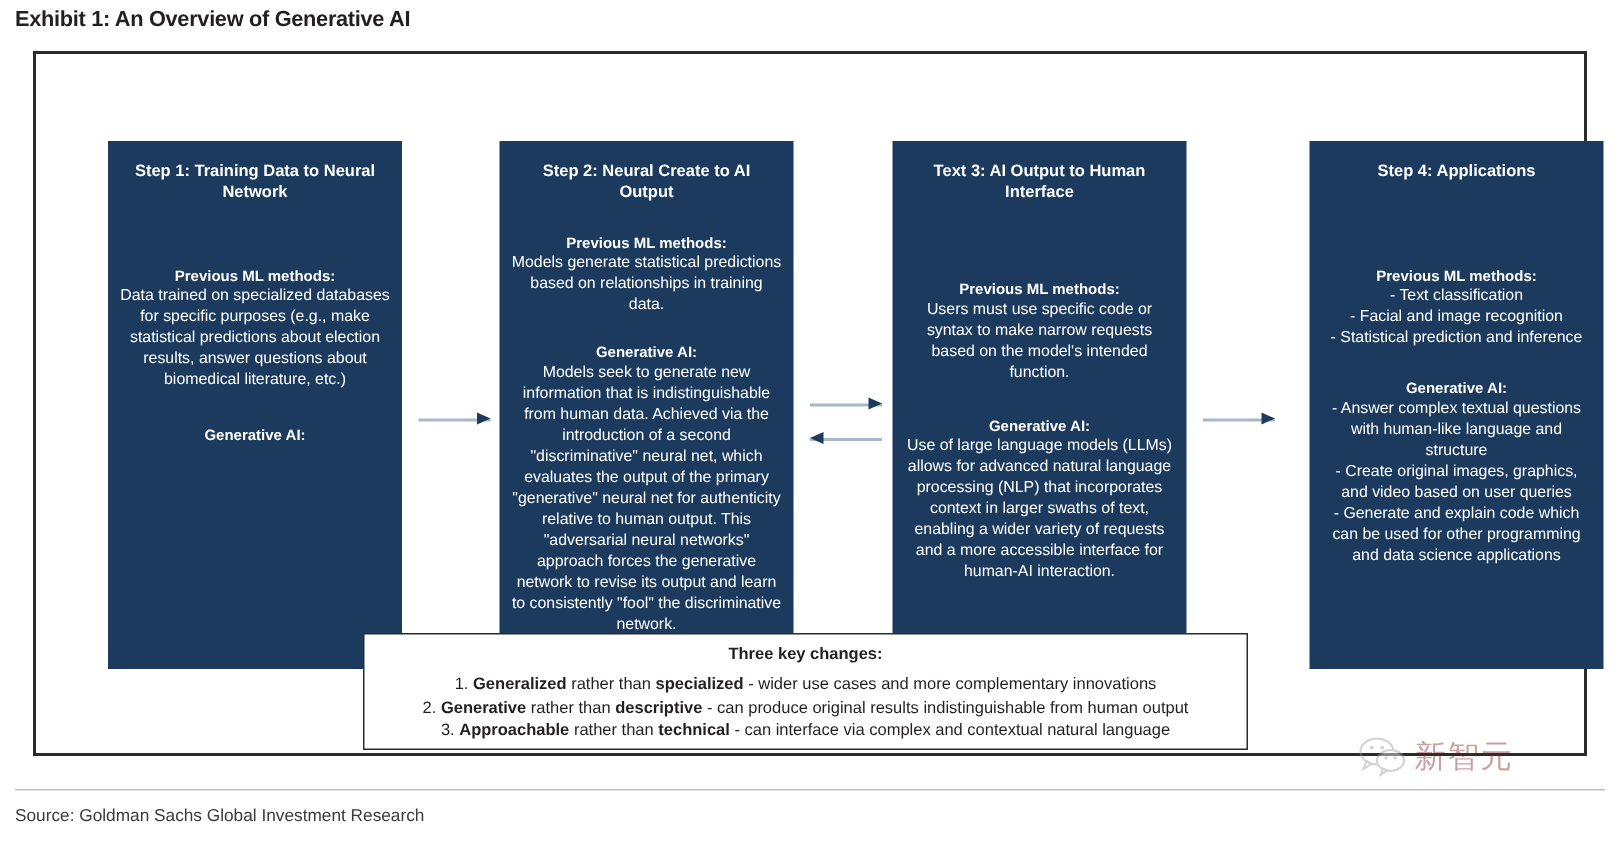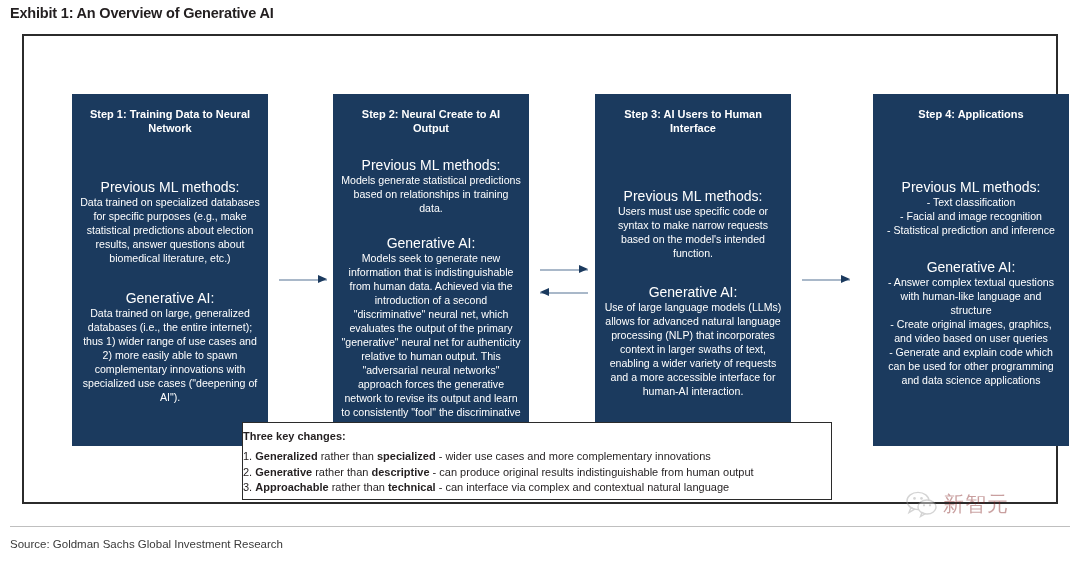--- a/index.html
+++ b/index.html
@@ -60,22 +60,22 @@
     font-weight: bold;
     line-height: 1.28;
     margin: 3px 4px 0 4px;
   }
 
   .section-block {
     margin-top: 10px;
     padding: 0 2px;
   }
   .section-title {
-    font-size: 14px;
-    font-weight: normal;
+    font-size: 10px;
+    font-weight: bold;
     line-height: 1.3;
   }
   .section-body {
     font-size: 10.6px;
     line-height: 1.32;
   }
 
   
   #step-box-1 .blk-prev { margin-top: 43px; }
   #step-box-1 .blk-gen  { margin-top: 23px; }
@@ -126,21 +126,21 @@
   
   #key-changes-box {
     position: absolute;
     left: 242px;
     top: 422px;
     width: 590px;
     height: 78px;
     background: #ffffff;
     border: 1.3px solid #2b2b2b;
     box-sizing: border-box;
-    text-align: left;
+    text-align: center;
     padding-top: 7px;
     z-index: 5;
   }
   #key-changes-title {
     font-size: 11px;
     font-weight: bold;
     margin-bottom: 7px;
   }
   .key-change-item {
     font-size: 11px;
@@ -190,38 +190,37 @@
 <div id="diagram-frame">
 
   <div class="step-box" id="step-box-1">
     <div class="step-header">Step 1: Training Data to Neural Network</div>
     <div class="section-block blk-prev">
       <div class="section-title">Previous ML methods:</div>
       <div class="section-body">Data trained on specialized databases for specific purposes (e.g., make statistical predictions about election results, answer questions about biomedical literature, etc.)</div>
     </div>
     <div class="section-block blk-gen">
       <div class="section-title">Generative AI:</div>
-      <div class="section-body">Data trained on large, generalized databases (i.e., the entire internet); thus 1) wider range of use cases and 2) more easily able to spawn complementary innovations with specialized use cases ("deepening of AI").</div>
     </div>
   </div>
 
   <div class="step-box" id="step-box-2">
     <div class="step-header">Step 2: Neural Create to AI Output</div>
     <div class="section-block blk-prev">
       <div class="section-title">Previous ML methods:</div>
       <div class="section-body">Models generate statistical predictions based on relationships in training data.</div>
     </div>
     <div class="section-block blk-gen">
       <div class="section-title">Generative AI:</div>
       <div class="section-body">Models seek to generate new information that is indistinguishable from human data. Achieved via the introduction of a second "discriminative" neural net, which evaluates the output of the primary "generative" neural net for authenticity relative to human output. This "adversarial neural networks" approach forces the generative network to revise its output and learn to consistently "fool" the discriminative network.</div>
     </div>
   </div>
 
   <div class="step-box" id="step-box-3">
-    <div class="step-header">Step 3: AI Users to Human Interface</div>
+    <div class="step-header">Text 3: AI Output to Human Interface</div>
     <div class="section-block blk-prev">
       <div class="section-title">Previous ML methods:</div>
       <div class="section-body">Users must use specific code or syntax to make narrow requests based on the model's intended function.</div>
     </div>
     <div class="section-block blk-gen">
       <div class="section-title">Generative AI:</div>
       <div class="section-body">Use of large language models (LLMs) allows for advanced natural language processing (NLP) that incorporates context in larger swaths of text, enabling a wider variety of requests and a more accessible interface for human-AI interaction.</div>
     </div>
   </div>
 

